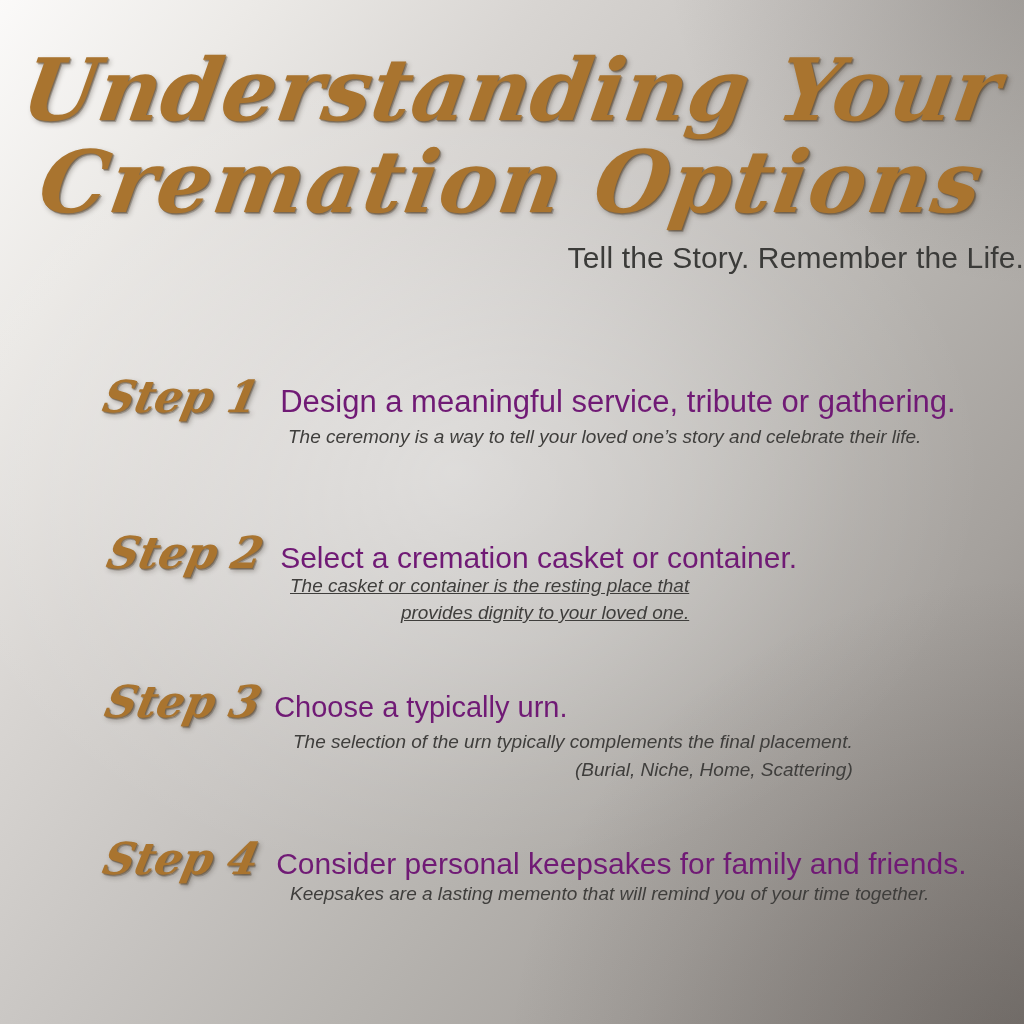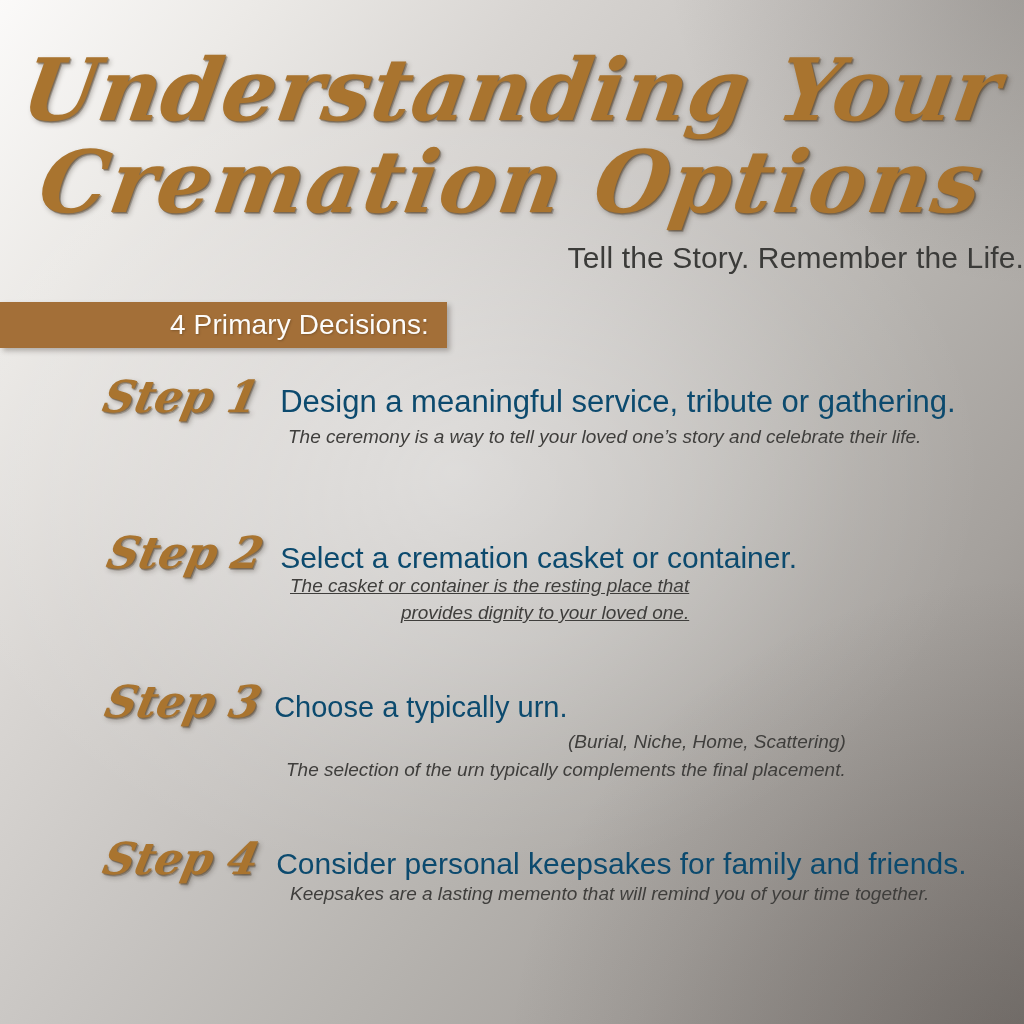--- a/index.html
+++ b/index.html
@@ -123,21 +123,21 @@
     display:flex;
     align-items:baseline;
   }
   .step-label {
     font-size:44px;
     line-height:48px;
     transform:skewX(-12deg);
     display:inline-block;
   }
   .step-heading {
-    color:#0c4a6e;
+    color:#701a75;
     white-space:nowrap;
   }
   .step-sub {
     position:absolute;
     color:#3f3e3c;
     font-style:italic;
     white-space:nowrap;
   }
   .step-sub span { display:block;text-align:right; }
 
@@ -176,23 +176,20 @@
 
 <div id="page">
 
   <div id="title-block">
     <span class="script title-line" id="title-line-1">Understanding Your</span>
     <span class="script title-line" id="title-line-2">Cremation Options</span>
   </div>
 
   <div id="subtitle">Tell the Story. Remember the Life.</div>
 
-  <div id="banner">
-    <span id="banner-label">4 Primary Decisions:</span>
-  </div>
 
   <div class="step" id="step-1">
     <div class="step-row">
       <span class="script step-label">Step 1</span>
       <span class="step-heading">Design a meaningful service, tribute or gathering.</span>
     </div>
     <div class="step-sub">
       <span>The ceremony is a way to tell your loved one’s story and celebrate their life.</span>
     </div>
   </div>
@@ -207,22 +204,22 @@
       <span>provides dignity to your loved one.</span>
     </div>
   </div>
 
   <div class="step" id="step-3">
     <div class="step-row">
       <span class="script step-label">Step 3</span>
       <span class="step-heading">Choose a typically urn.</span>
     </div>
     <div class="step-sub">
+      <span>The selection of the urn typically complements the final placement.</span>
       <span>(Burial, Niche, Home, Scattering)</span>
-      <span>The selection of the urn typically complements the final placement.</span>
     </div>
   </div>
 
   <div class="step" id="step-4">
     <div class="step-row">
       <span class="script step-label">Step 4</span>
       <span class="step-heading">Consider personal keepsakes for family and friends.</span>
     </div>
     <div class="step-sub">
       <span>Keepsakes are a lasting memento that will remind you of your time together.</span>

